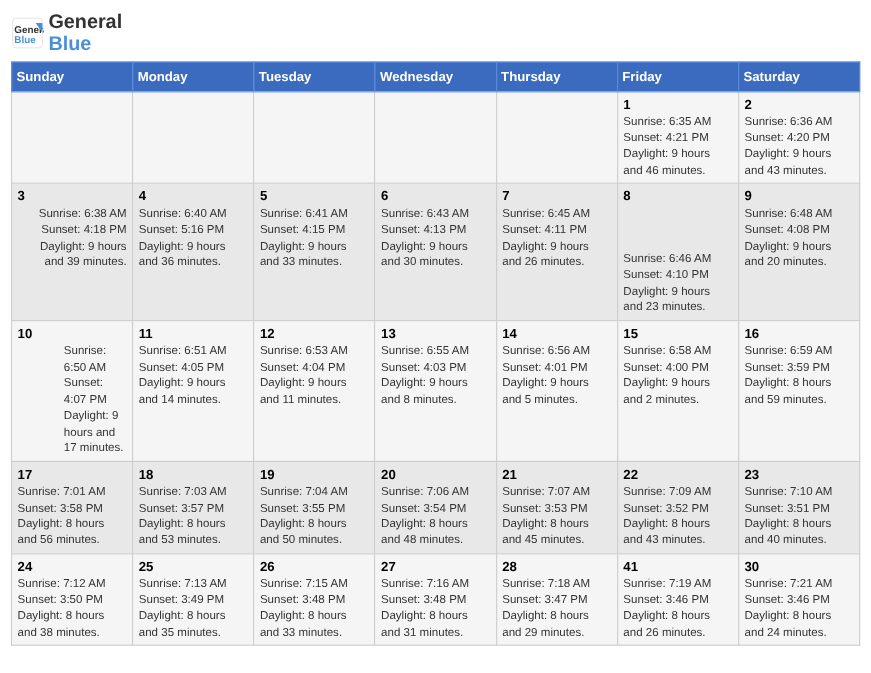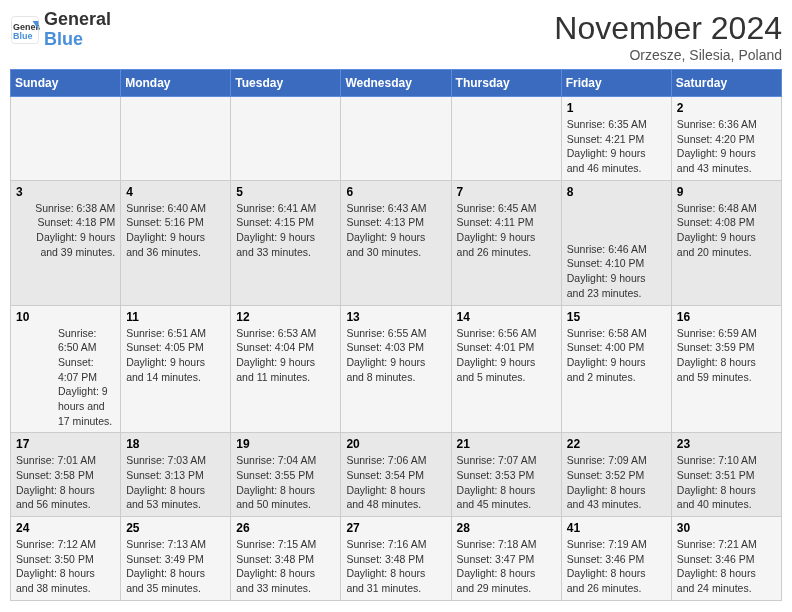--- a/index.html
+++ b/index.html
@@ -100,24 +100,20 @@
       <text x="4" y="32" font-size="12" font-weight="bold" fill="#4a90d9" font-family="Arial">Blue</text>
       <polygon points="30,8 38,8 38,20" fill="#4a90d9"></polygon>
     </svg>
     <div>
       <div class="logo-text">
         <span style="color:#333">General</span><br>
         <span style="color:#4a90d9">Blue</span>
       </div>
     </div>
   </div>
-  <div class="title-block">
-    <div class="month-title">November 2024</div>
-    <div class="subtitle">Orzesze, Silesia, Poland</div>
-  </div>
 </div>
 
 <table>
   <thead>
     <tr>
     <th>Sunday</th>
         <th>Monday</th>
         <th>Tuesday</th>
         <th>Wednesday</th>
         <th>Thursday</th>
@@ -236,21 +232,21 @@
       <tr>
         <td>
           <div class="day-number">17</div>
           <div class="day-info" style="white-space: pre-line;">Sunrise: 7:01 AM
 Sunset: 3:58 PM
 Daylight: 8 hours and 56 minutes.</div>
         </td>
         <td>
           <div class="day-number">18</div>
           <div class="day-info" style="white-space: pre-line;">Sunrise: 7:03 AM
-Sunset: 3:13 PM
+Sunset: 3:57 PM
 Daylight: 8 hours and 53 minutes.</div>
         </td>
         <td>
           <div class="day-number">19</div>
           <div class="day-info" style="white-space: pre-line;">Sunrise: 7:04 AM
 Sunset: 3:55 PM
 Daylight: 8 hours and 50 minutes.</div>
         </td>
         <td>
           <div class="day-number">20</div>

